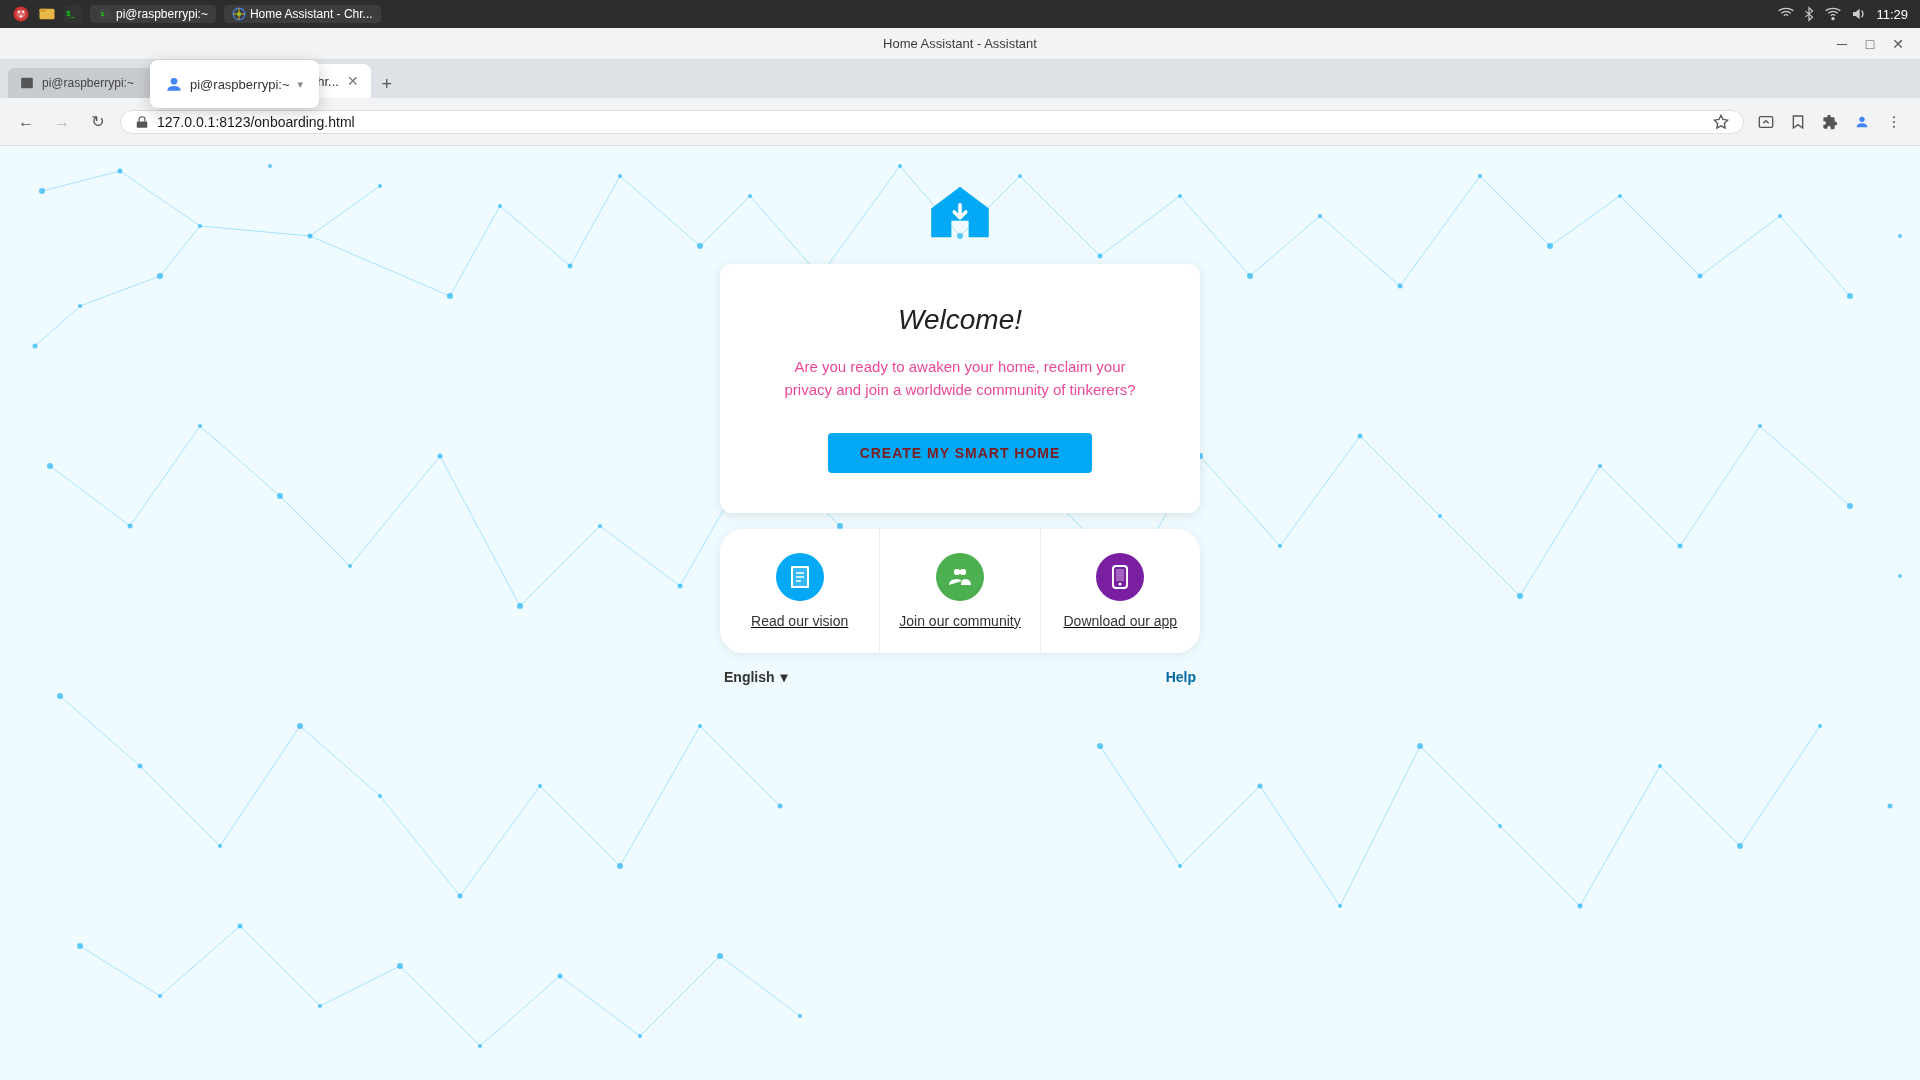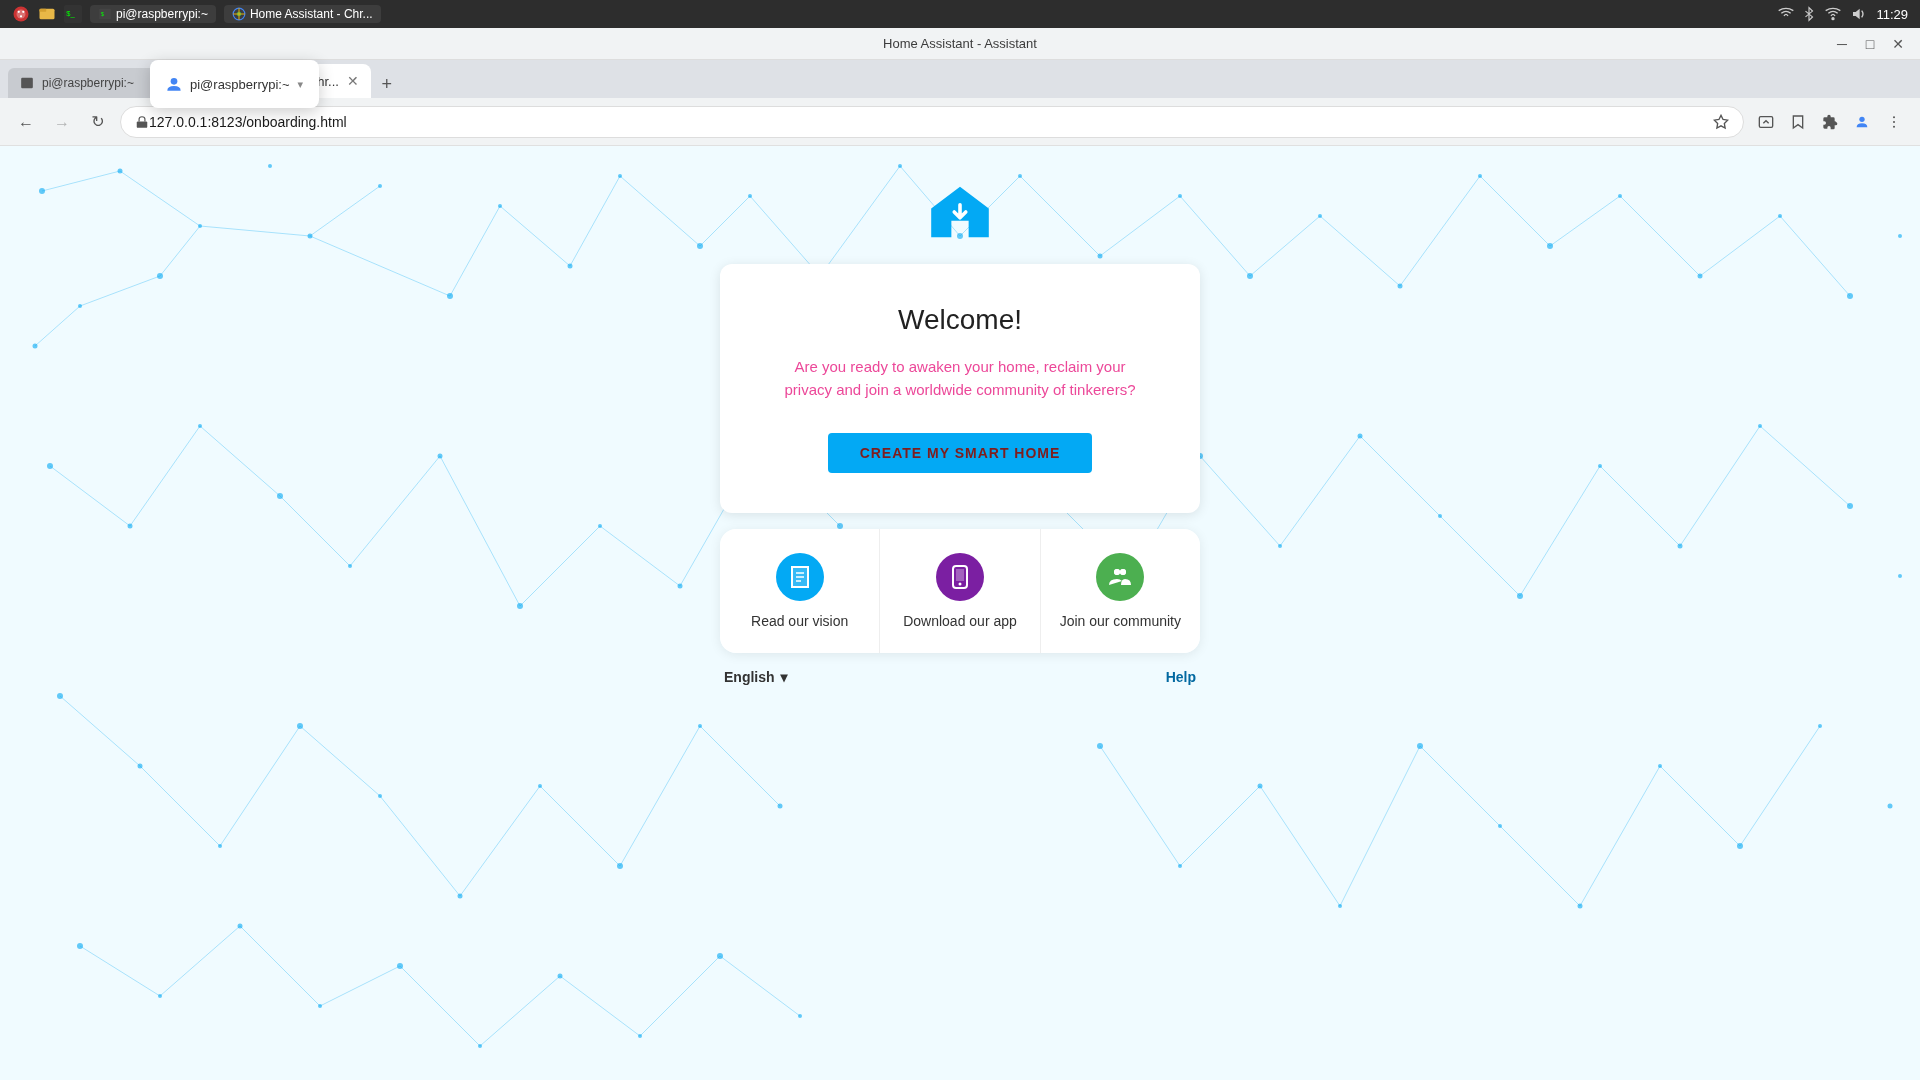--- a/index.html
+++ b/index.html
@@ -80,29 +80,30 @@
       background: #f1f3f4;
       display: flex;
       align-items: center;
       padding: 0 12px;
       gap: 8px;
       border-bottom: 1px solid #e0e0e0;
     }
     .nav-btn { width: 28px; height: 28px; display: flex; align-items: center; justify-content: center; color: #555; cursor: pointer; border-radius: 50%; font-size: 16px; }
     .address-bar {
       flex: 1;
-      height: 32px;
+      height: 24px;
       background: #fff;
       border: 1px solid #ddd;
       border-radius: 16px;
       display: flex;
       align-items: center;
       padding: 0 14px;
       font-size: 14px;
       color: #3c3c3c;
+      gap: 8px;
     }
     .address-bar-url { flex: 1; font-size: 14px; color: #1a1a1a; }
     .address-actions { display: flex; align-items: center; gap: 4px; }
     .addr-action-btn { width: 28px; height: 28px; display: flex; align-items: center; justify-content: center; color: #555; font-size: 16px; cursor: pointer; border-radius: 50%; }
 
     
     .dropdown-menu {
       position: absolute;
       top: 60px;
       left: 150px;
@@ -166,20 +167,21 @@
       padding: 40px 60px;
       width: 480px;
       text-align: center;
       margin-bottom: 16px;
     }
     .welcome-title {
       font-size: 28px;
       font-weight: 400;
       color: #212121;
       margin-bottom: 20px;
+      font-style: italic;
     }
     .welcome-desc {
       font-size: 15px;
       color: #ec4899;
       line-height: 1.5;
       margin-bottom: 32px;
     }
     .create-btn {
       background: #03a9f4;
       color: #7f1d1d;
@@ -191,23 +193,24 @@
       letter-spacing: 1px;
       cursor: pointer;
       text-transform: uppercase;
     }
 
     
     .action-cards {
       display: flex;
       gap: 0;
       width: 480px;
-      border-radius: 16px;
+      border-radius: 24px;
       overflow: hidden;
       box-shadow: 0 2px 12px rgba(0,0,0,0.08);
+      text-decoration: underline;
     }
     .action-card {
       flex: 1;
       background: #fff;
       display: flex;
       flex-direction: column;
       align-items: center;
       padding: 24px 16px;
       cursor: pointer;
       border-right: 1px solid #eee;
@@ -608,45 +611,45 @@
             <path d="M4 2 L4 22 L20 22 L20 2 Z" stroke="#fff" fill="none"></path>
             <line x1="8" y1="8" x2="16" y2="8" stroke="#fff" stroke-width="1.5"></line>
             <line x1="8" y1="12" x2="16" y2="12" stroke="#fff" stroke-width="1.5"></line>
             <line x1="8" y1="16" x2="13" y2="16" stroke="#fff" stroke-width="1.5"></line>
           </svg>
         </div>
         <span class="action-label">Read our vision</span>
       </div>
 
       <div class="action-card">
-        <div class="action-icon icon-purple">
-
-          <svg width="24" height="24" viewBox="0 0 24 24" fill="none">
-            <rect x="5" y="1" width="14" height="22" rx="3" stroke="#fff" stroke-width="2"></rect>
-            <rect x="8" y="4" width="8" height="12" fill="#fff" opacity="0.3"></rect>
-            <circle cx="12" cy="19" r="1.5" fill="#fff"></circle>
-          </svg>
-        </div>
-        <span class="action-label">Download our app</span>
-      </div>
-
-      <div class="action-card">
         <div class="action-icon icon-green">
 
           <svg width="24" height="24" viewBox="0 0 24 24" fill="#fff">
             <circle cx="9" cy="7" r="3"></circle>
             <circle cx="15" cy="7" r="3"></circle>
             <path d="M1 20 Q1 14 9 14 Q12 14 14 16"></path>
             <path d="M13 20 Q13 14 17 14 Q23 14 23 20" fill="#fff"></path>
             <circle cx="9" cy="7" r="3" fill="#fff"></circle>
             <circle cx="15" cy="7" r="3" fill="#fff"></circle>
           </svg>
         </div>
         <span class="action-label">Join our community</span>
       </div>
+
+      <div class="action-card">
+        <div class="action-icon icon-purple">
+
+          <svg width="24" height="24" viewBox="0 0 24 24" fill="none">
+            <rect x="5" y="1" width="14" height="22" rx="3" stroke="#fff" stroke-width="2"></rect>
+            <rect x="8" y="4" width="8" height="12" fill="#fff" opacity="0.3"></rect>
+            <circle cx="12" cy="19" r="1.5" fill="#fff"></circle>
+          </svg>
+        </div>
+        <span class="action-label">Download our app</span>
+      </div>
     </div>
 
     <div class="bottom-bar">
       <div class="lang-select">
         <span>English</span>
         <span>▾</span>
       </div>
       <a class="help-link">Help</a>
     </div>
   </div>

